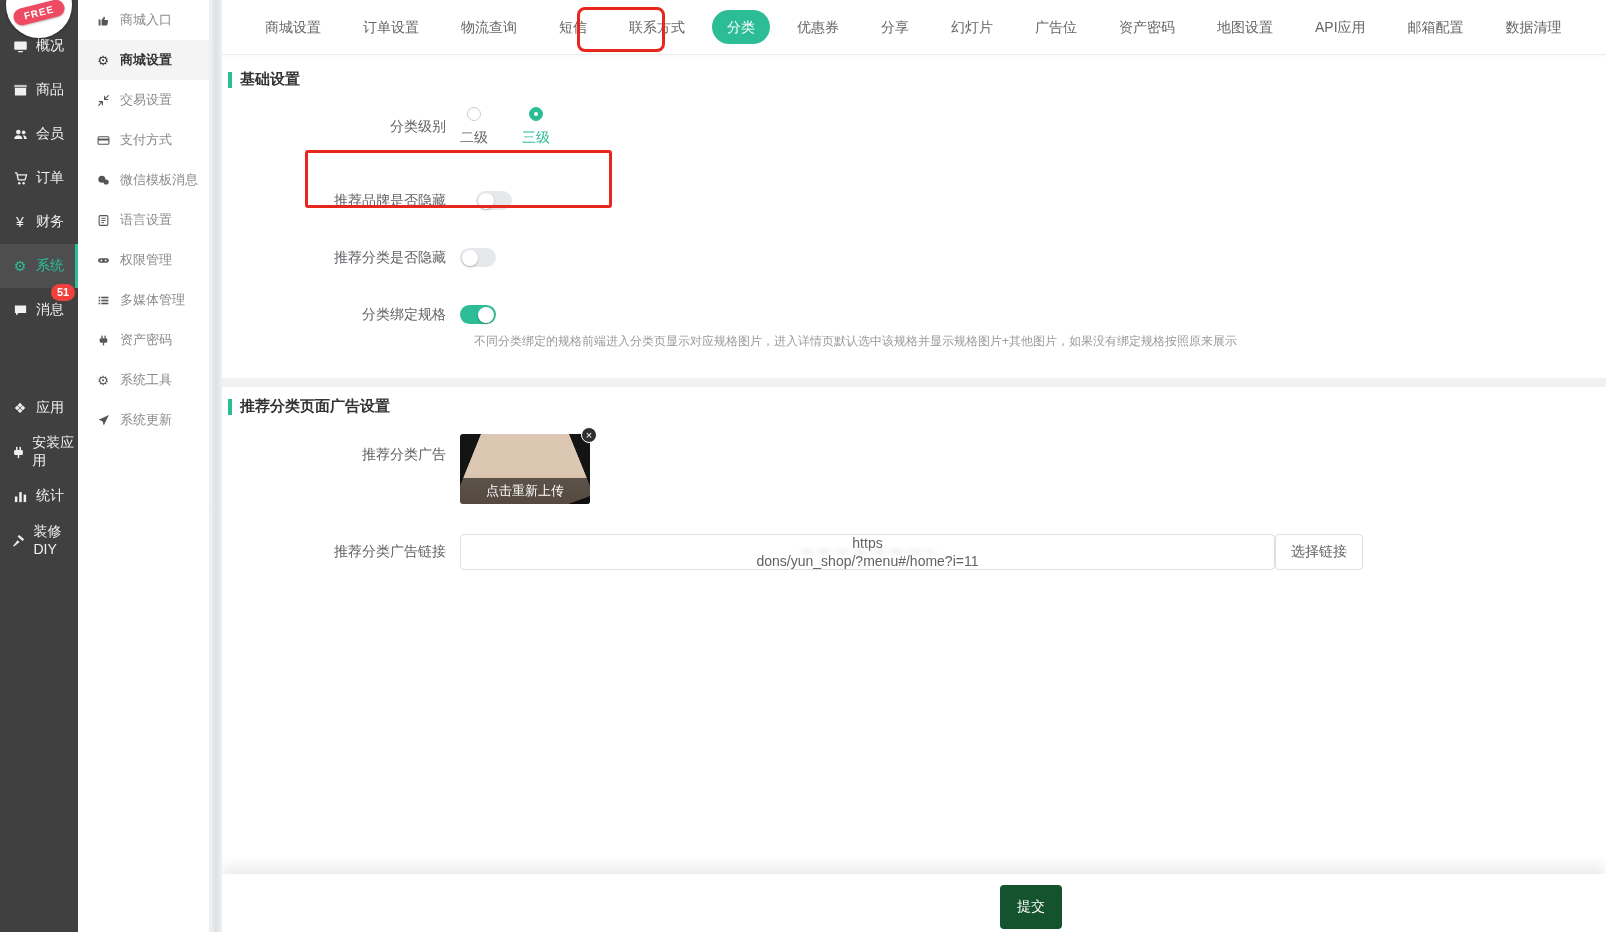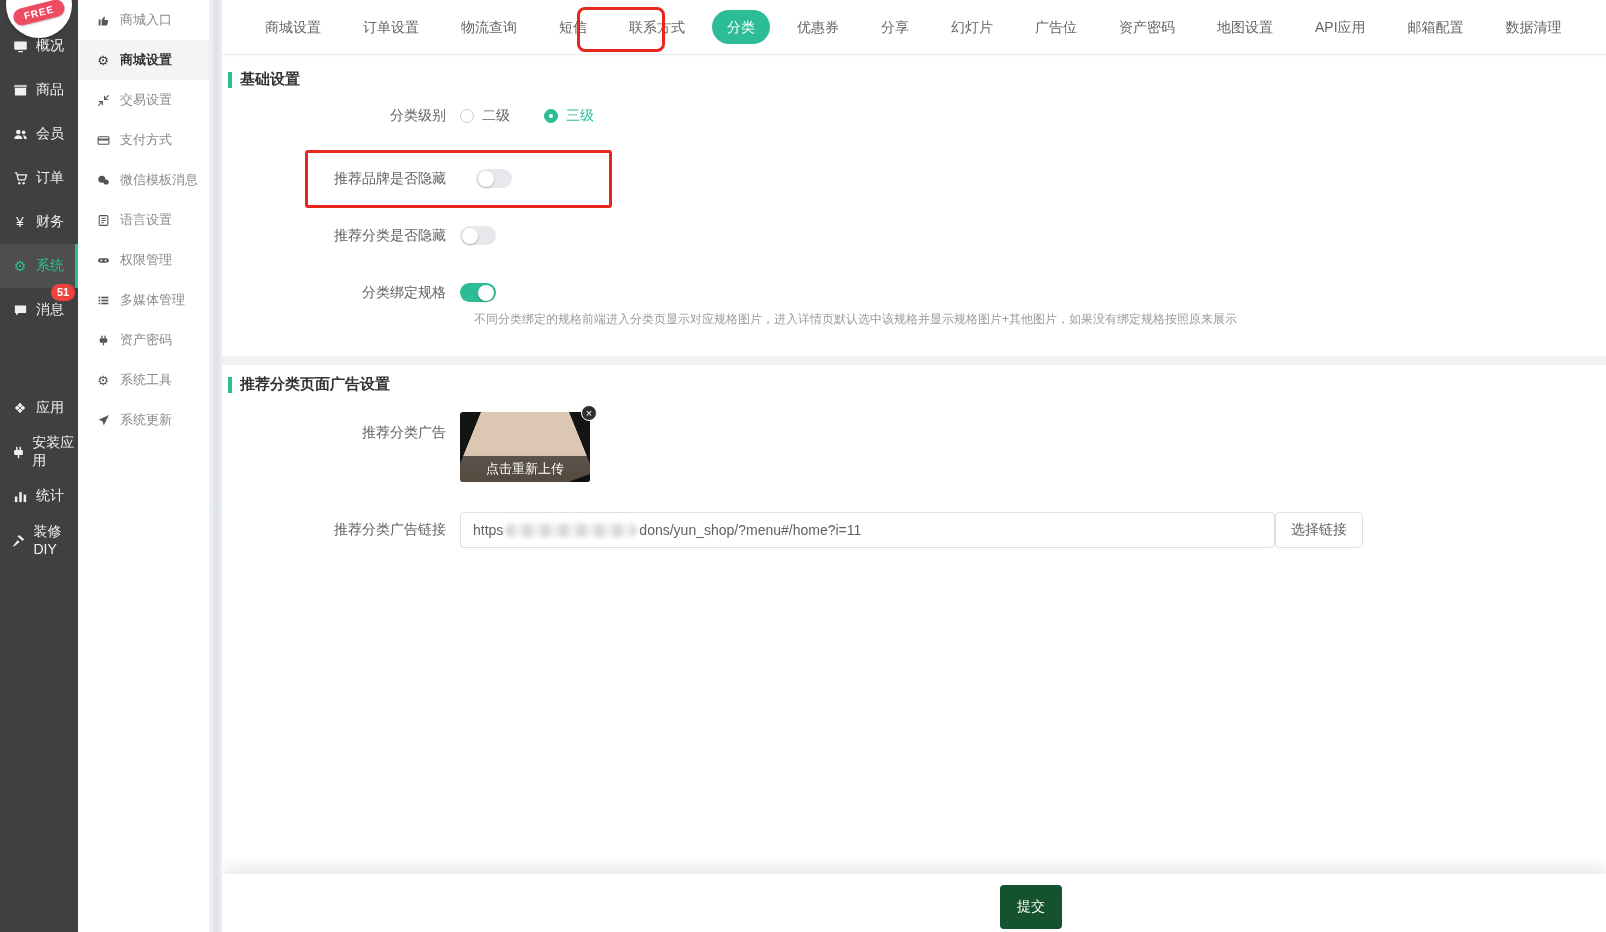--- a/index.html
+++ b/index.html
@@ -44,21 +44,21 @@
   .section-title { display:flex; align-items:center; margin:14px 0 0 6px; }
   .title-bar { width:4px; height:16px; background:#2dbd96; margin-right:8px; }
   .title-text { font-size:15px; font-weight:bold; color:#333; }
 
   .form-row { display:flex; align-items:center; }
   .form-label { width:238px; text-align:right; padding-right:14px; font-size:14px; color:#606266; flex:none; }
   .hint { font-size:12px; color:#9a9a9a; margin-left:252px; }
 
   
   .radio-group { display:flex; align-items:center; gap:34px; }
-  .radio-opt { display:flex; align-items:center; gap:8px; font-size:14px; color:#606266; cursor:pointer; }
+  .radio-opt { display:flex; align-items:center; gap:8px; font-size:14px; color:#606266; cursor:pointer;flex-direction:column; }
   .radio { width:14px; height:14px; border-radius:50%; border:1px solid #c9ccd4; background:#fff; position:relative; }
   .radio.checked { background:#2dbd96; border-color:#2dbd96; }
   .radio.checked::after { content:""; position:absolute; left:4px; top:4px; width:4px; height:4px; border-radius:50%; background:#fff; }
   .radio-opt.checked-label { color:#2dbd96; }
 
   
   .switch { width:36px; height:19px; border-radius:10px; background:#e6e8ec; position:relative; cursor:pointer; flex:none; }
   .switch::after { content:""; position:absolute; top:1.5px; left:2px; width:16px; height:16px; border-radius:50%; background:#fff; box-shadow:0 1px 2px rgba(0,0,0,.25); }
   .switch.on { background:#2dbd96; }
   .switch.on::after { left:auto; right:2px; }
@@ -74,21 +74,21 @@
       linear-gradient(160deg,#101010 0 6%,rgba(0,0,0,0) 6.5% 93%,#101010 93.5%),
       linear-gradient(180deg,#dcc7b2 0 55%,#c8a98e 100%); }
   .thumb-overlay { position:absolute; left:0; right:0; bottom:0; height:26px; background:rgba(15,15,15,.62);
     color:#fff; font-size:13px; text-align:center; line-height:26px; }
   .thumb-close { position:absolute; top:-7px; right:-7px; width:16px; height:16px; border-radius:50%; background:#2f2f2f;
     color:#fff; font-size:11px; line-height:15px; text-align:center; cursor:pointer; border:1px solid #fff; }
 
   
   .text-input, .fake-input { width:815px; height:36px; border:1px solid #dcdfe6; border-radius:4px; padding:0 12px;
     font-size:14px; color:#606266; background:#fff; font-family:"Liberation Sans","DejaVu Sans",sans-serif; }
-  .fake-input { display:flex; align-items:center; }
+  .fake-input { display:flex; align-items:center;flex-direction:column; }
   .redact { display:inline-block; width:132px; height:13px; margin:0 2px; border-radius:7px;
     background:repeating-linear-gradient(90deg,#d7d7d7 0 9px,#f0f0f0 9px 18px); filter:blur(2.5px); }
   .side-btn { height:36px; padding:0 15px; background:#fff; border:1px solid #dcdfe6; border-radius:4px;
     font-size:14px; color:#606266; cursor:pointer; font-family:inherit; }
 
   
   .footer { position:absolute; left:0; right:0; bottom:0; height:58px; background:#fff; box-shadow:0 -7px 14px rgba(0,0,0,.09); }
   .submit-btn { position:absolute; left:778px; top:11px; width:62px; height:44px; background:#14532d; color:#fff;
     border:none; border-radius:4px; font-size:14px; cursor:pointer; font-family:inherit; }
 

